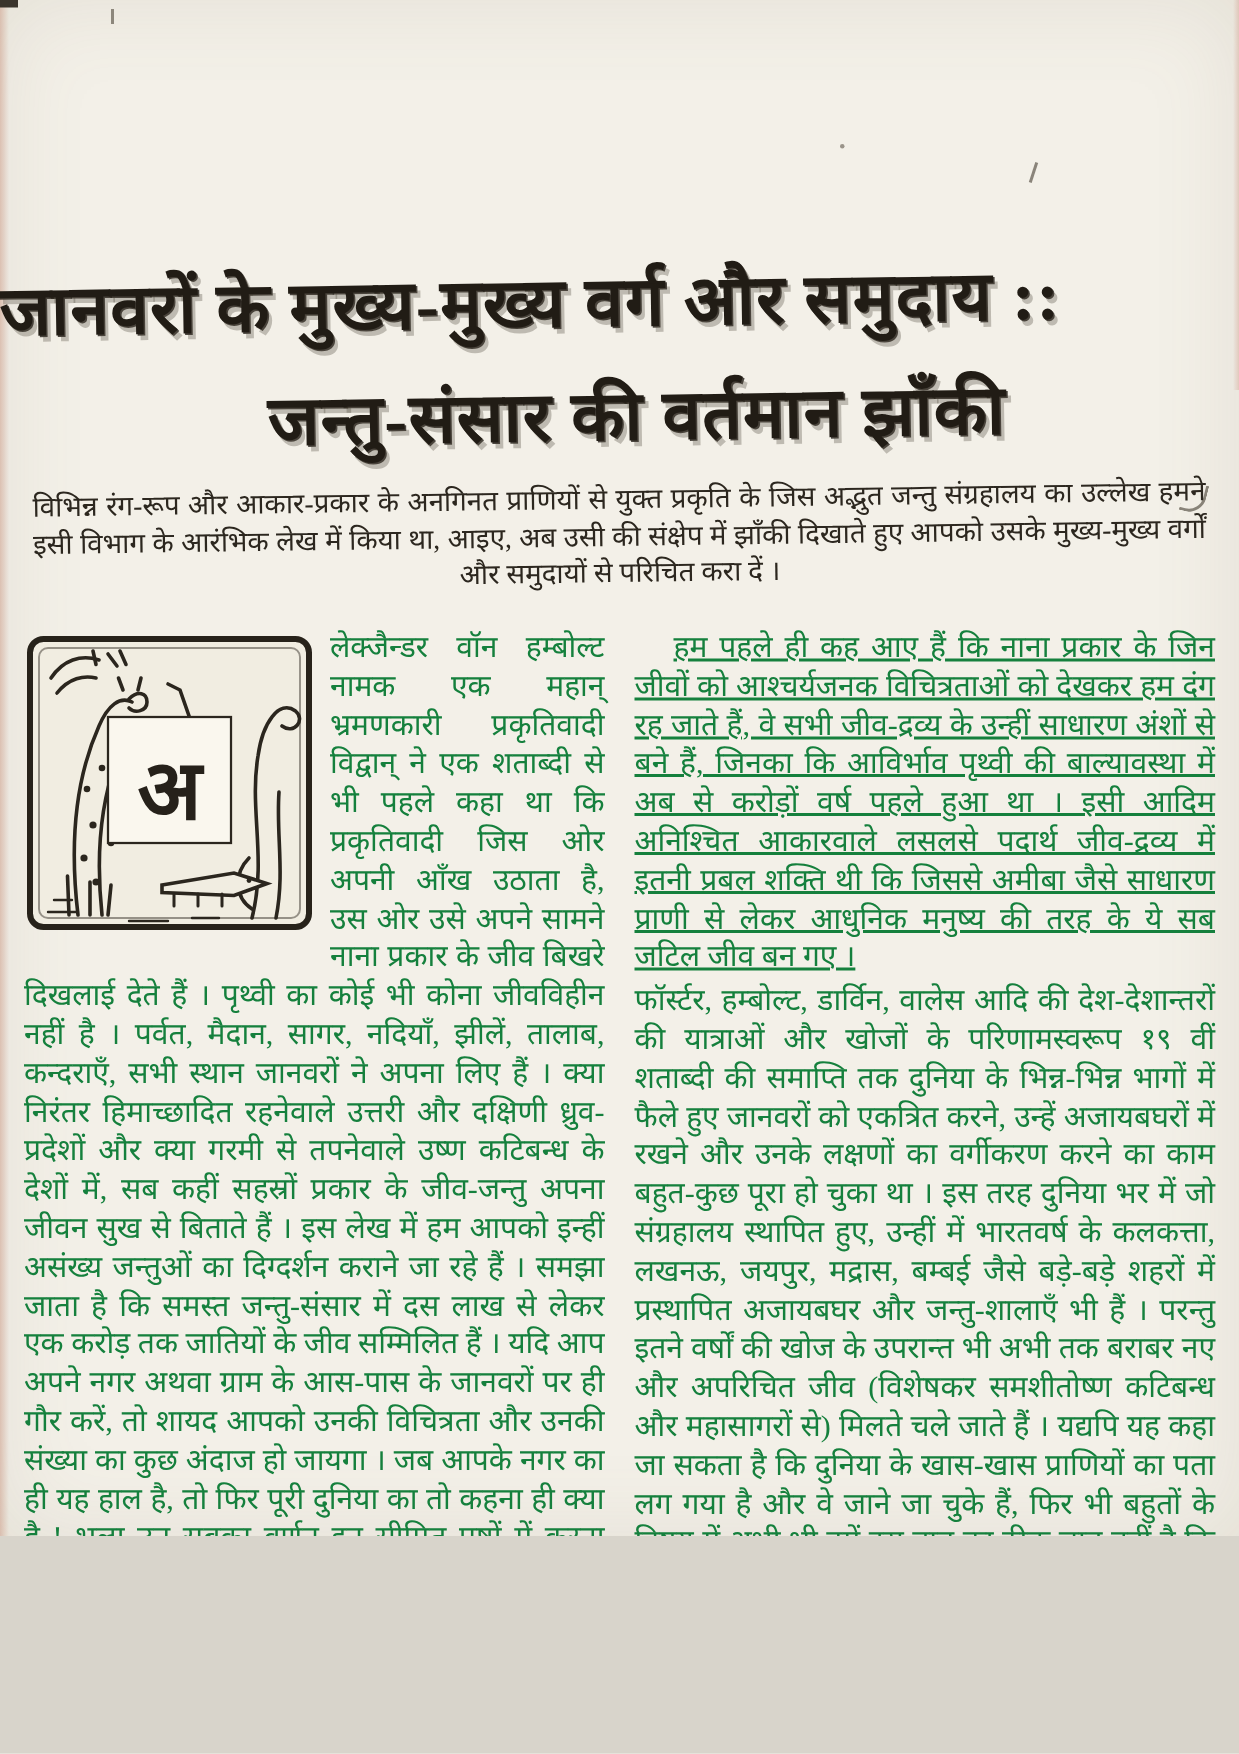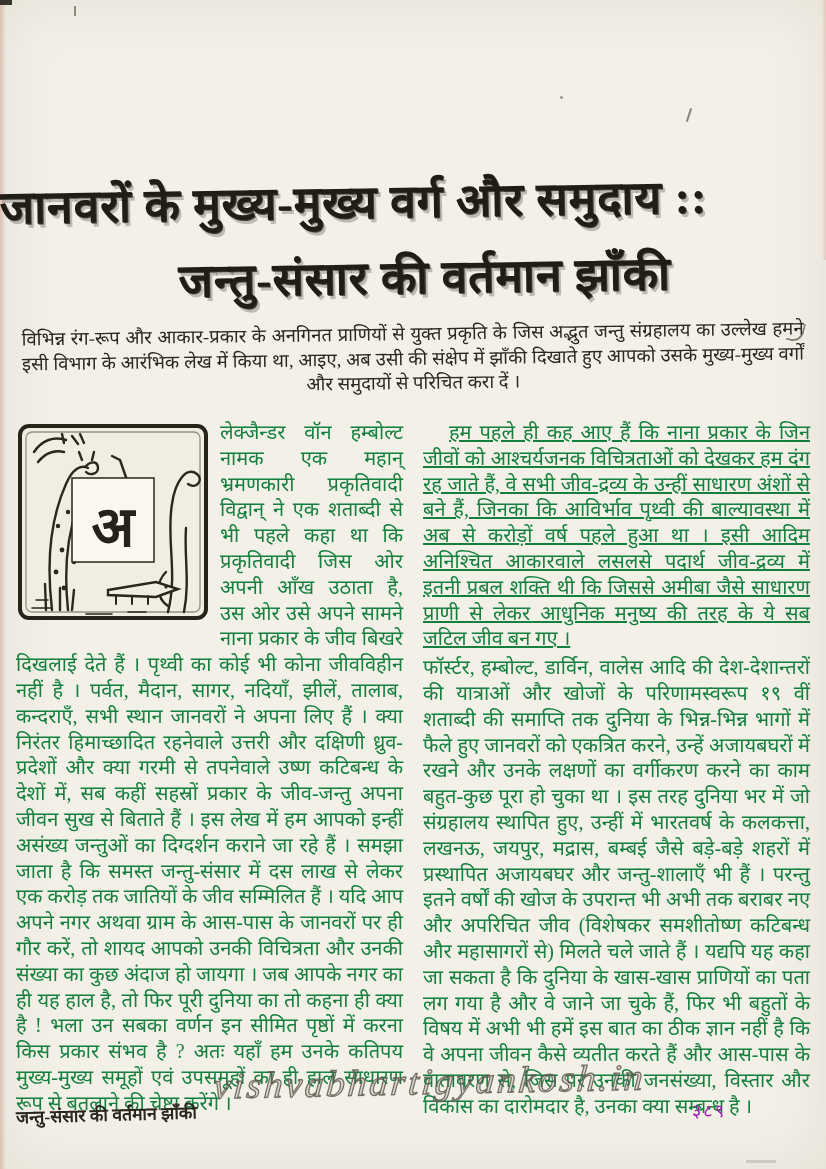--- a/index.html
+++ b/index.html
@@ -1,18 +1,18 @@
 <!DOCTYPE html>
 <html><head>
 <meta charset="utf-8">
 <style>
   html,body{margin:0;padding:0;background:#d8d4cb;}
   .page{
     position:relative;
-    width:826px;height:1169px;
+    width:826px;height:1024px;
     margin:0 auto;
     background:#f3f0e8;
     overflow:hidden;
     font-family:"Liberation Serif","DejaVu Serif",serif;
     color:#2a251d;
     box-shadow:inset 0 0 60px rgba(120,105,85,0.12);
   }
   
   .edge-left{position:absolute;left:0;top:0;width:6px;height:1169px;
     background:linear-gradient(to right,rgba(190,120,95,0.35),rgba(190,120,95,0));}

